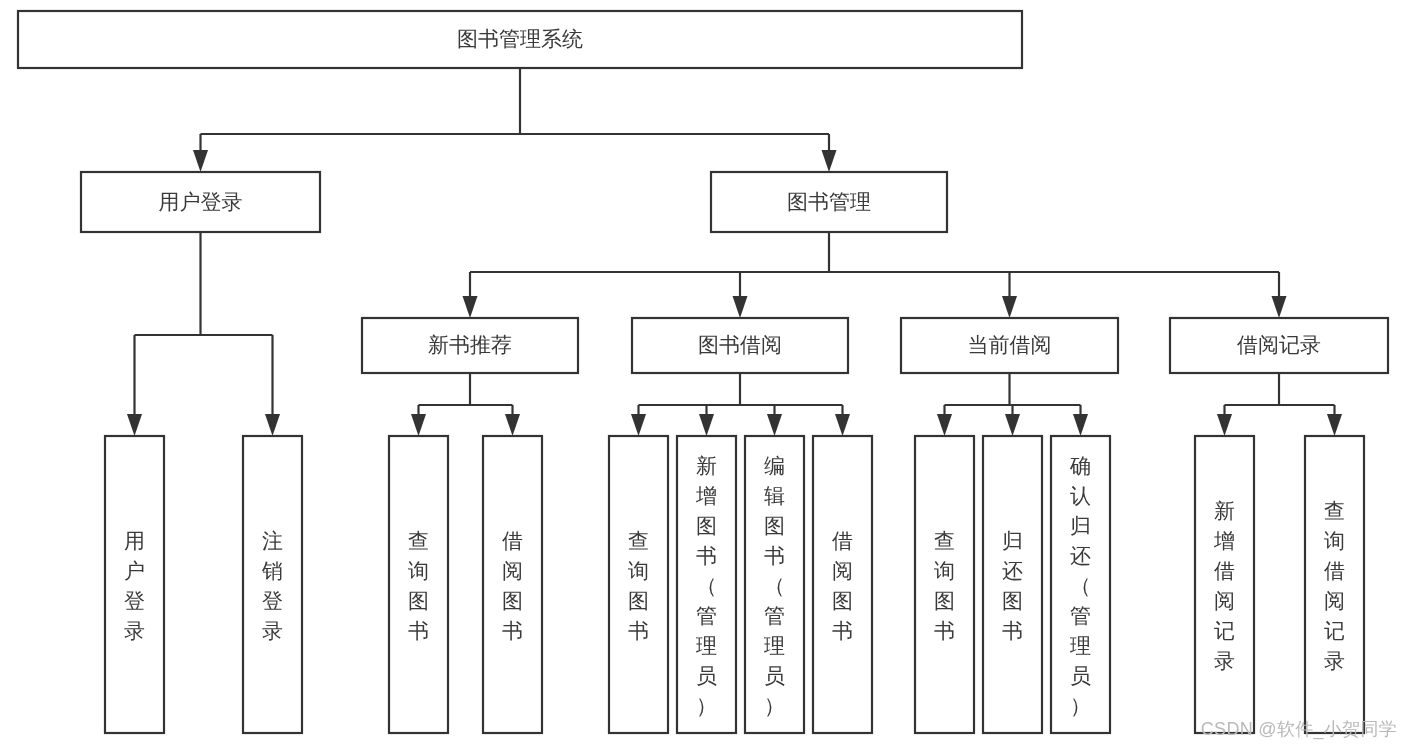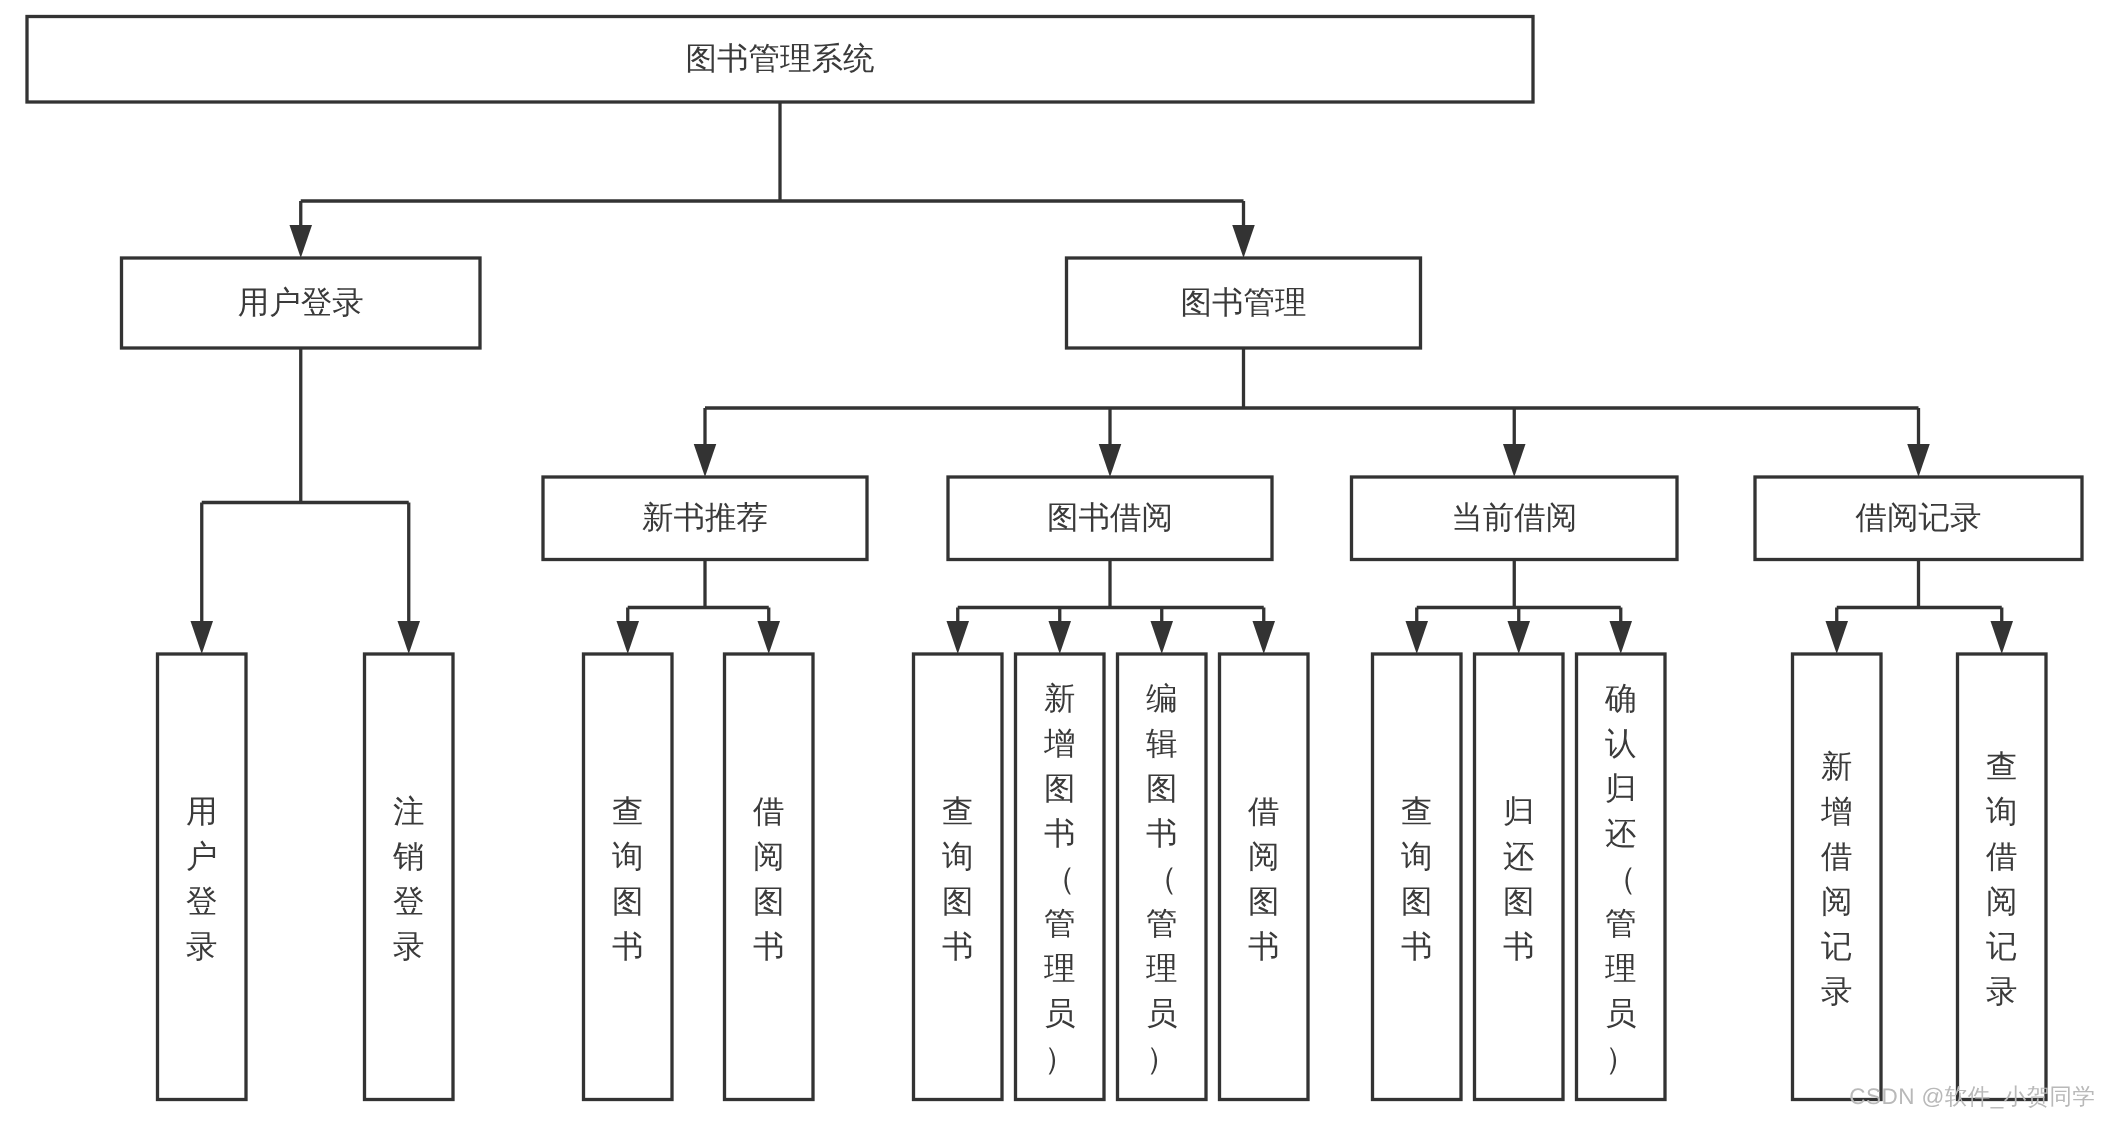--- a/index.html
+++ b/index.html
@@ -52,21 +52,21 @@
     font-family: "Liberation Sans", "DejaVu Sans", sans-serif;
     font-size: 21px;
     fill: #3a3a3a;
     text-anchor: middle;
   }
   .watermark-text {
     position: absolute;
     right: 8px;
     bottom: 6px;
     font-family: "Liberation Sans", "DejaVu Sans", sans-serif;
-    font-size: 15px;
+    font-size: 18px;
     color: #b9b9b9;
     letter-spacing: 0.3px;
     white-space: nowrap;
     user-select: none;
   }
 </style>
 </head>
 <body>
 
 <div id="diagram-root">

